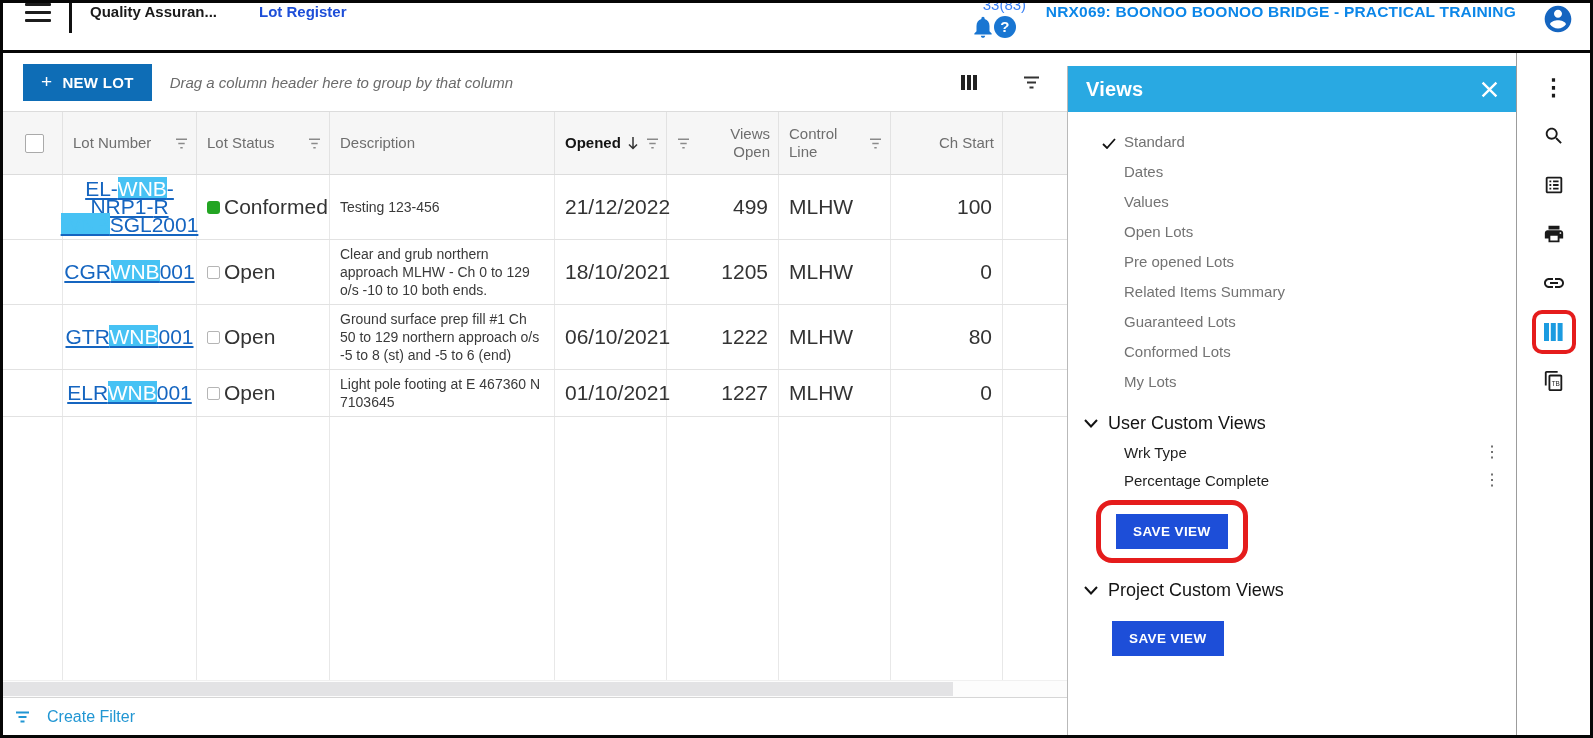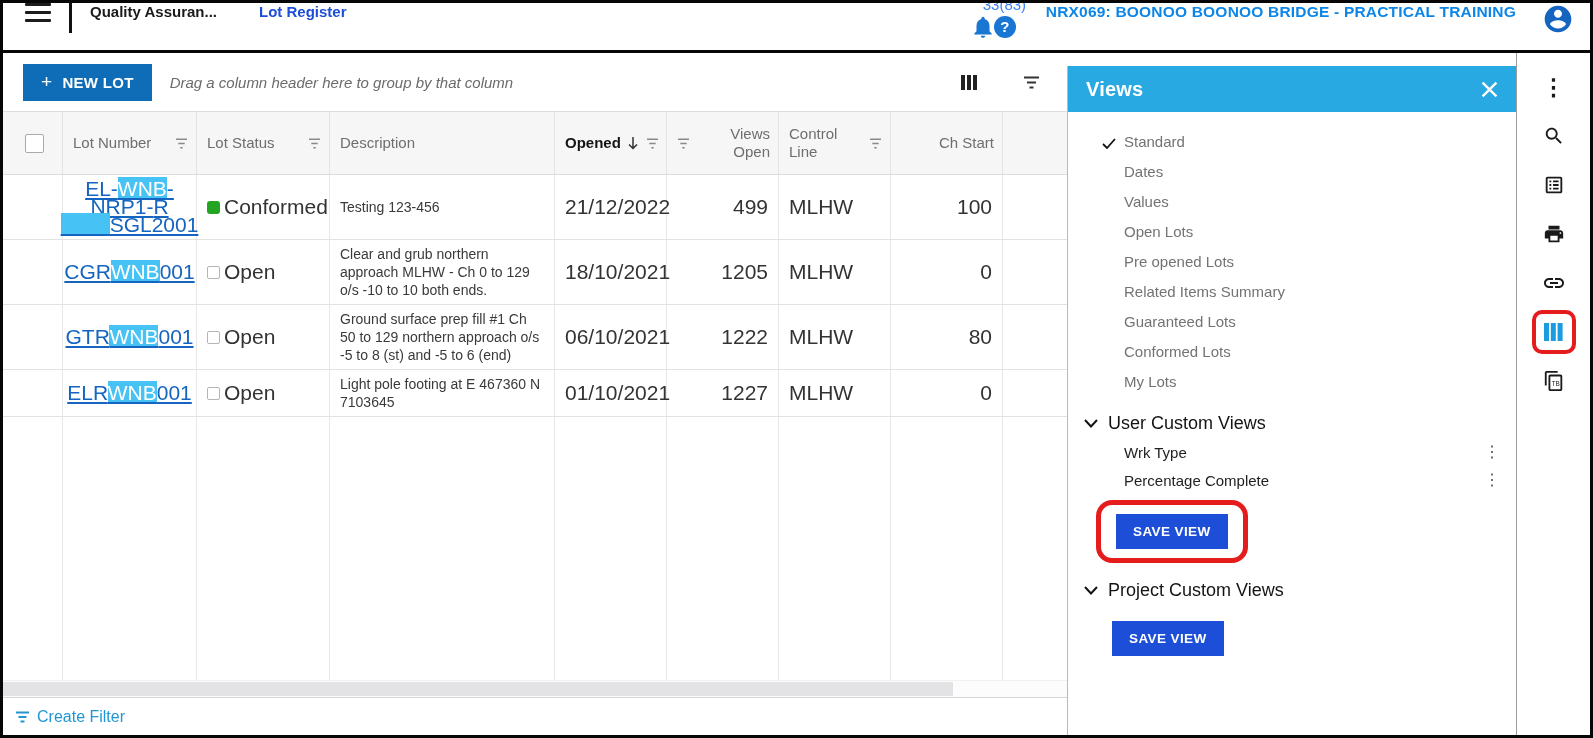--- a/index.html
+++ b/index.html
@@ -59,21 +59,21 @@
   .st-ic { flex:none; margin-right:4px; }
   .st-conformed { width:13px; height:13px; background:#23a523; border-radius:3px; }
   .st-open { width:13px; height:13px; background:#fff; border:1.5px solid #b5b5b5; border-radius:2px; }
   .gfill { flex:1; display:flex; }
   .gfill .gcell { border-bottom:none; }
 
   .hscroll { height:17px; position:relative; background:#fcfcfc; border-top:1px solid #f0f0f0; }
   .hscroll .thumb { position:absolute; left:0; top:1px; bottom:1px; width:950px; background:#e3e3e5; cursor:pointer; }
   .count-row { height:41px; border-top:1px solid #d6d6d6; display:flex; align-items:center; padding-left:62px; font-size:15px; font-weight:700; color:#2f2f2f; }
   .filter-row { height:38px; border-top:1px solid #d6d6d6; display:flex; align-items:center; padding-left:12px; cursor:pointer; }
-  .filter-row .cf-label { color:#2196d3; font-size:16px; margin-left:7px; }
+  .filter-row .cf-label { color:#2196d3; font-size:16px; margin-left:17px; }
 
   
   .views-panel { position:absolute; left:1064px; top:13px; bottom:0; width:449px; background:#fff; border-left:1px solid #b9b9b9; z-index:5; }
   .views-header { height:46px; background:#29a9e2; display:flex; align-items:center; padding:0 18px;font-weight:bold; }
   .views-title { color:#fff; font-size:20px; letter-spacing:.2px; }
   .vh-sp { flex:1; }
   .views-close { cursor:pointer; display:flex; }
   .views-list { margin-top:14px; }
   .view-item { position:relative; height:30px; display:flex; align-items:center; padding-left:56px; font-size:15px; color:#737373; cursor:pointer; }
   .view-item .vcheck { position:absolute; left:34px; top:9px; }

